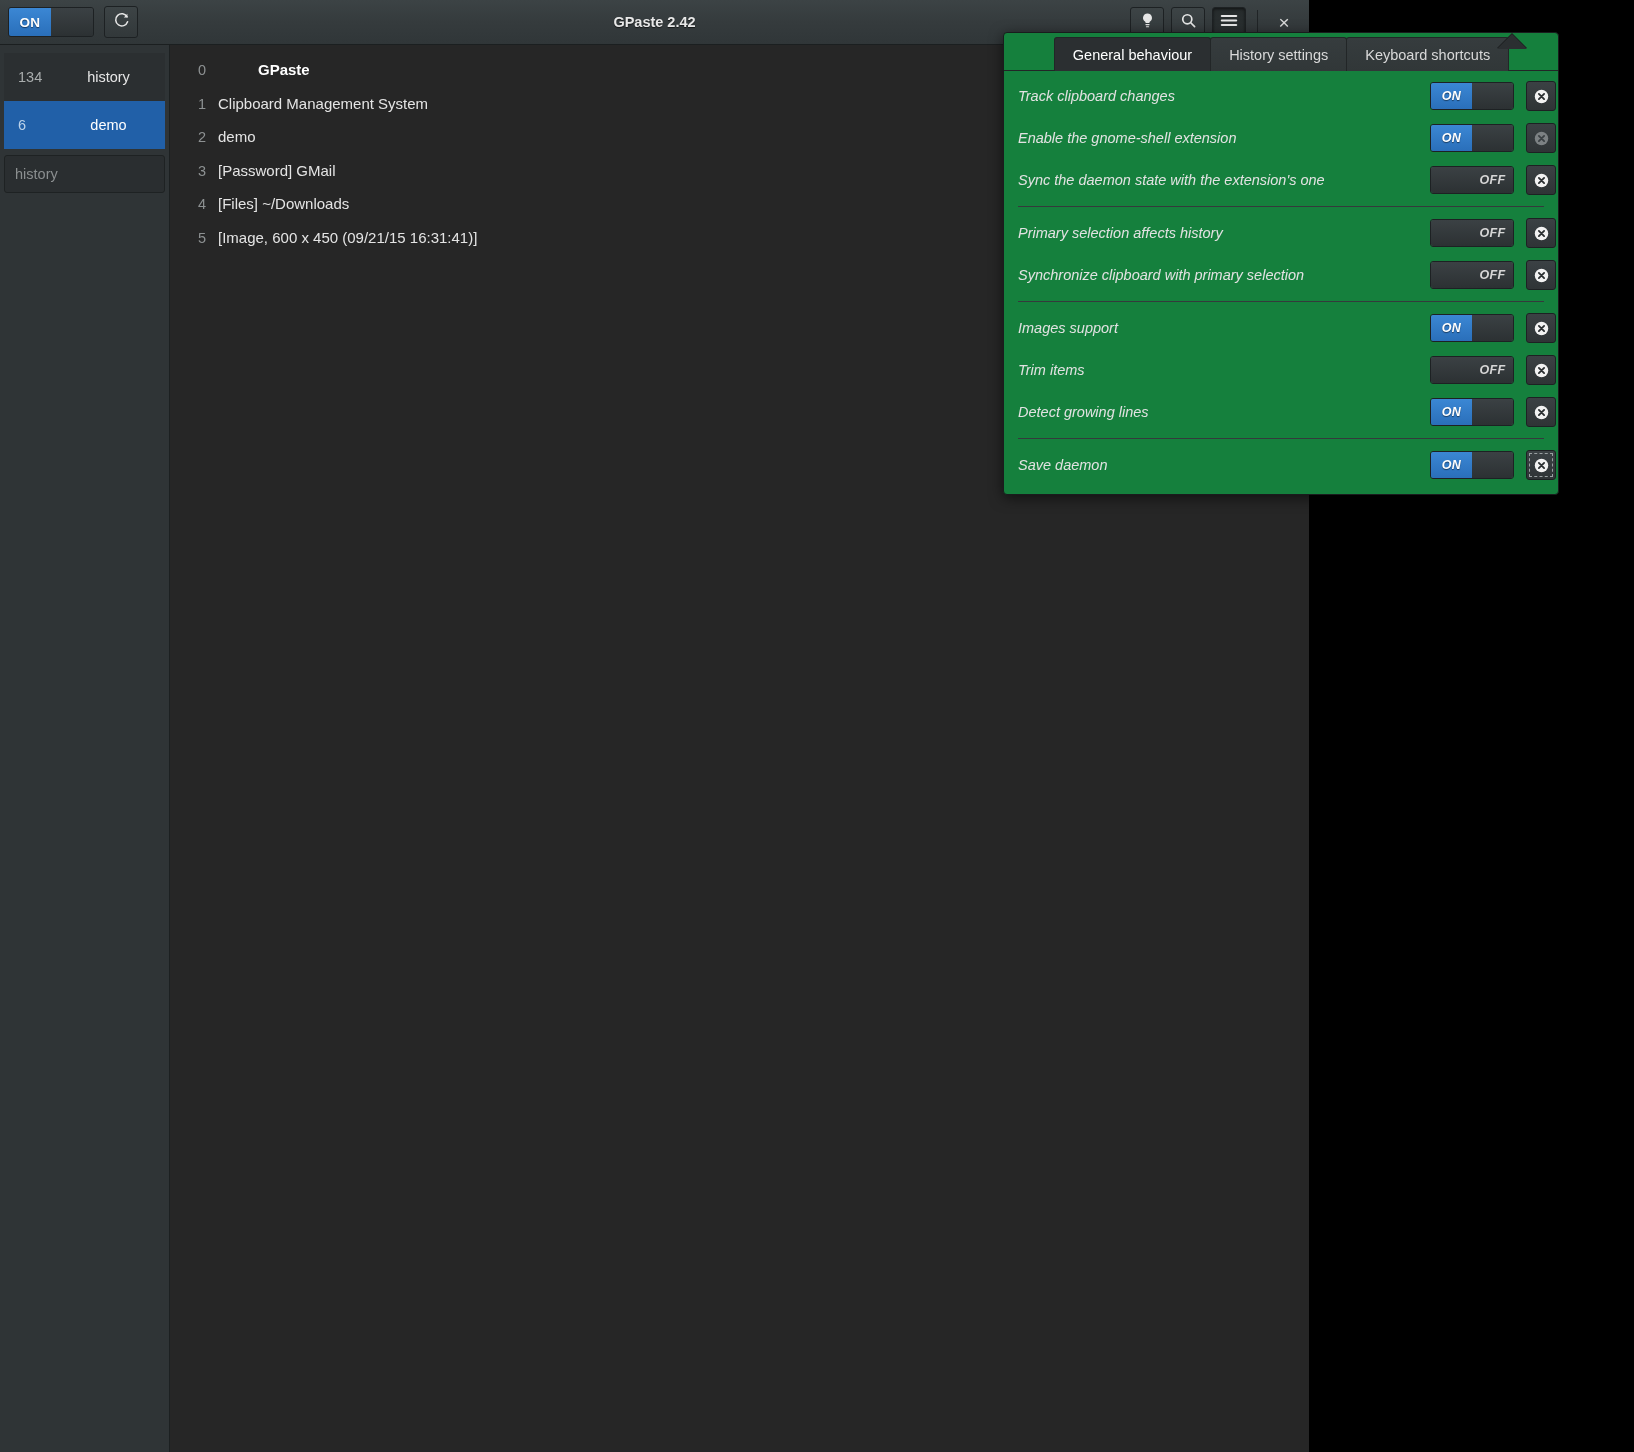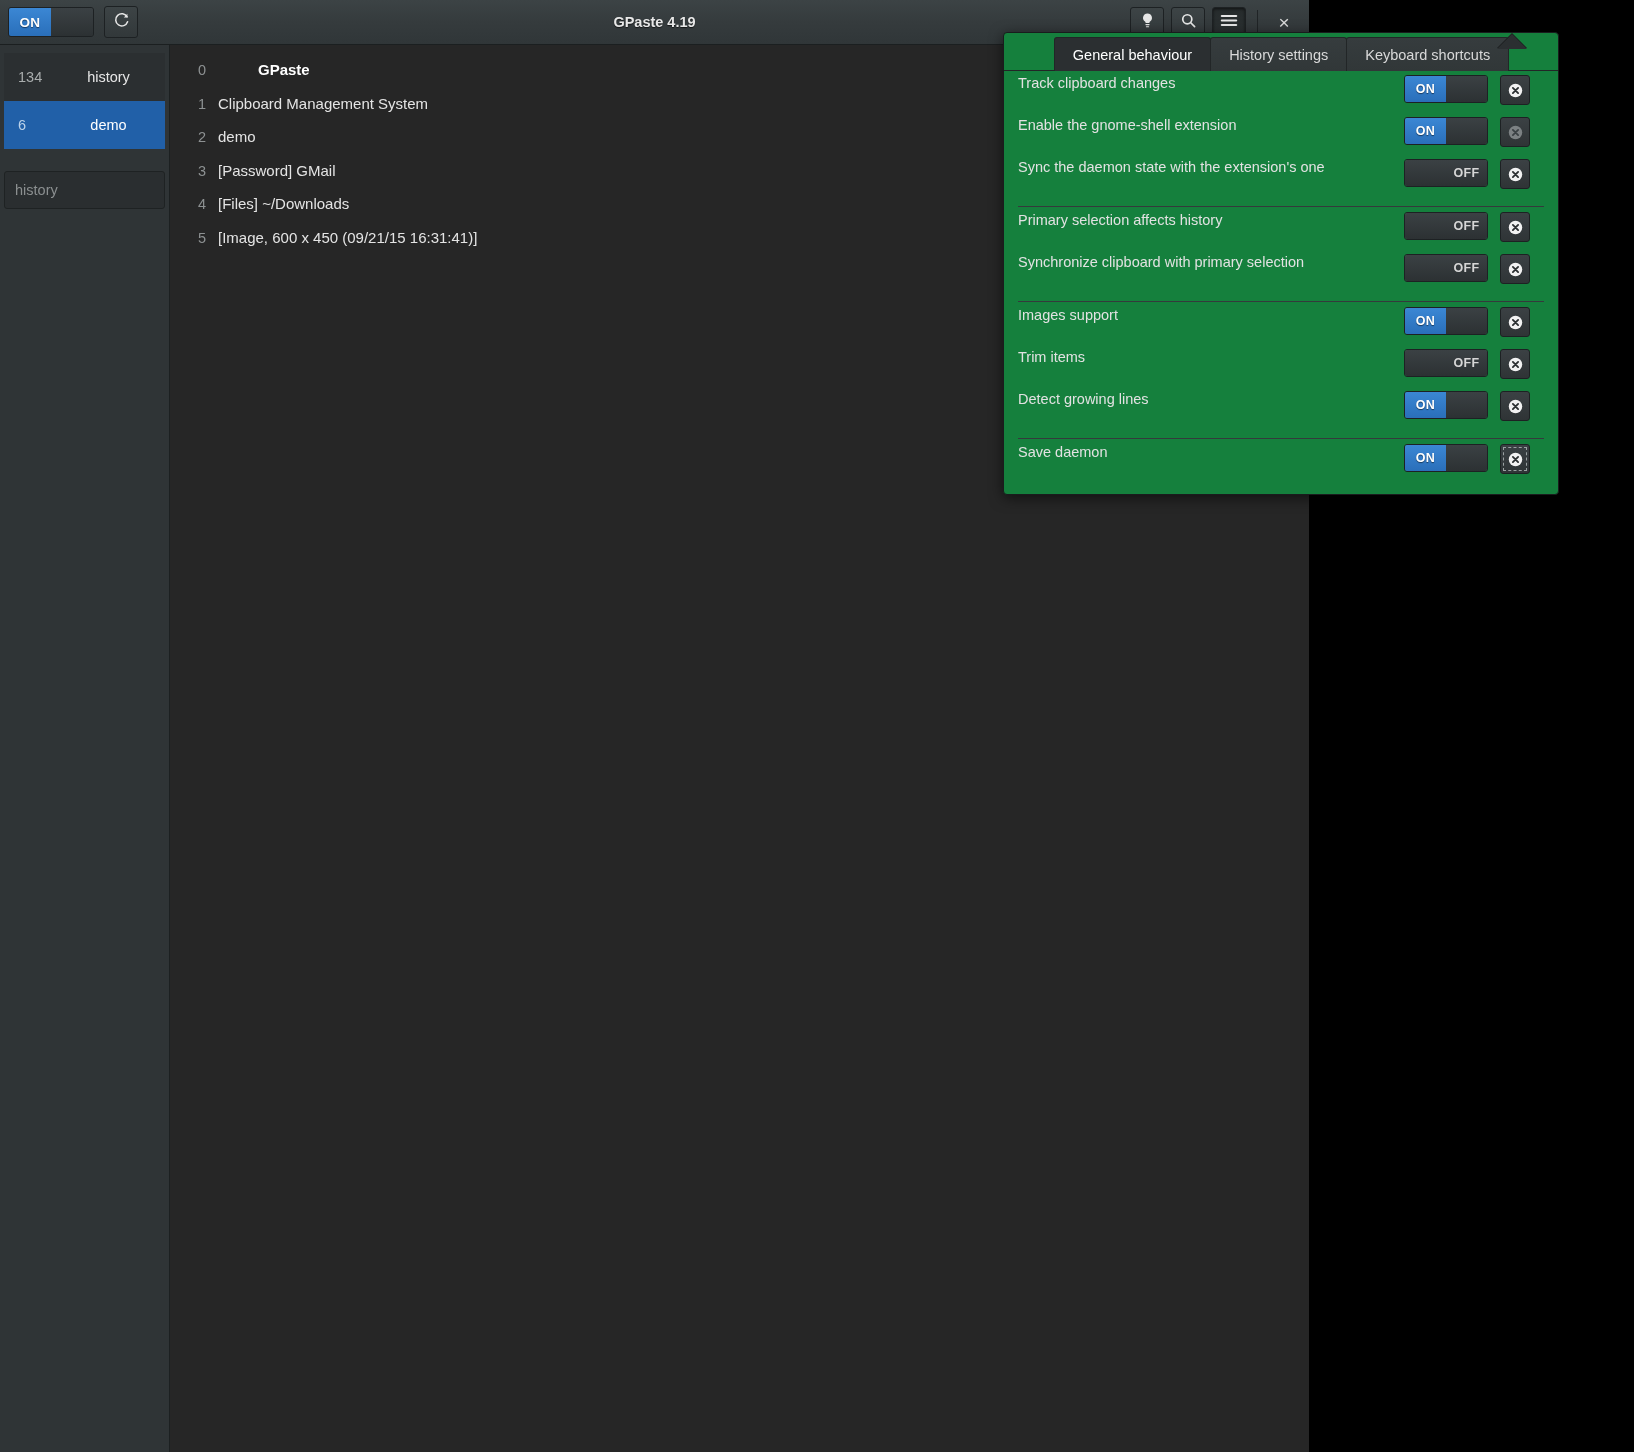--- a/index.html
+++ b/index.html
@@ -85,21 +85,21 @@
   }
 
   
   .body { flex: 1; display: flex; min-height: 0; }
 
   .sidebar {
     width: 170px; flex: 0 0 170px;
     background: #2f3436;
     border-right: 1px solid #1c2021;
     padding: 4px 4px 4px 4px;
-    display: flex; flex-direction: column; gap: 16px;
+    display: flex; flex-direction: column;
   }
   .hist-list { margin-top: 4px; }
   .hist-item {
     display: flex; align-items: center;
     height: 48px;
     padding: 0 14px;
     background: #2b2f31;
     color: #e6e6e6;
     font-size: 14.5px;
   }
@@ -194,23 +194,24 @@
     border-radius: 3px 3px 0 0;
     margin-right: -1px;
   }
   .tab.active {
     background: #2b2f31;
     color: #ffffff;
   }
 
   .settings { padding: 4px 0 8px 0; }
   .set-row {
-    display: flex; 
+    display: flex; align-items: center;
     height: 42px;
-    padding: 0 28px 0 14px;
+    padding: 0 2px 0 14px;
+    font-style: italic;
   }
   .set-row .label {
     flex: 1;
     font-size: 14.5px;
     color: #e2e2e2;
   }
   .group-sep {
     height: 1px;
     background: #343a3c;
     margin: 5px 14px;
@@ -262,21 +263,21 @@
       <div class="tb-btn">
         <span>
           <svg width="17" height="17" viewBox="0 0 24 24" fill="none" stroke="currentColor" stroke-width="2.1" stroke-linecap="round">
             <path d="M20 7 A8.6 8.6 0 1 0 20.6 13.8"></path>
             <polyline points="20.3,2.6 20.3,7.6 15.3,7.6" fill="currentColor" stroke="none"></polyline>
           </svg>
         </span>
       </div>
     </div>
 
-    <div class="tb-title">GPaste 4.19</div>
+    <div class="tb-title">GPaste 2.42</div>
 
     <div class="tb-right">
       <div class="tb-btn">
         <span>
           <svg width="17" height="17" viewBox="0 0 24 24" fill="currentColor">
             <path d="M12 2a6.2 6.2 0 0 0-3.6 11.3c.6.45.9 1.1.9 1.8v.4h5.4v-.4c0-.7.3-1.35.9-1.8A6.2 6.2 0 0 0 12 2z"></path>
             <rect x="9" y="17" width="6" height="1.6" rx=".8"></rect>
             <rect x="9.7" y="20" width="4.6" height="1.6" rx=".8"></rect>
           </svg>
         </span>

